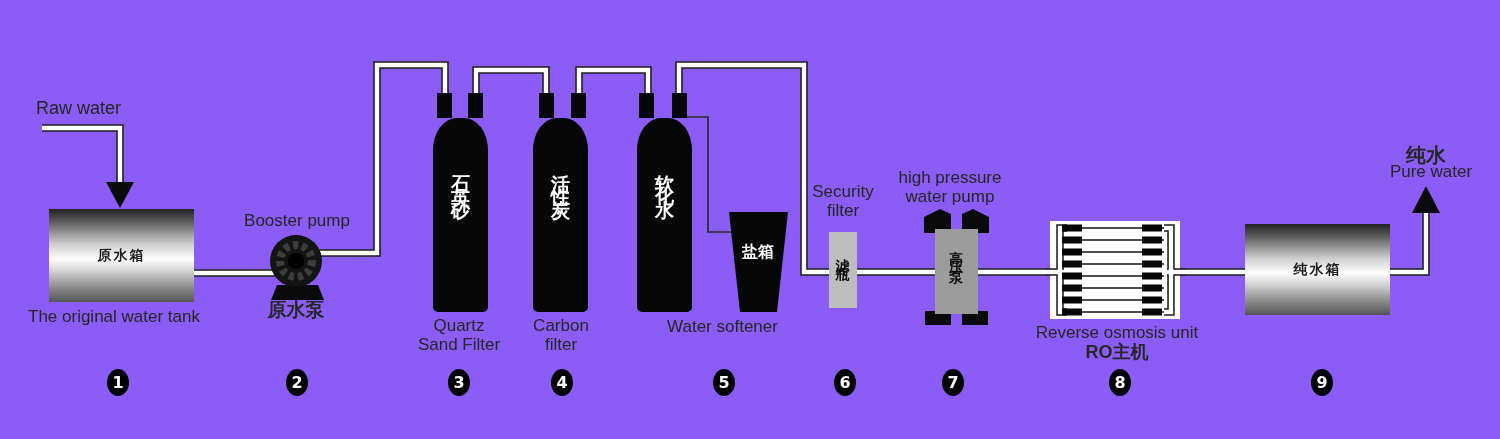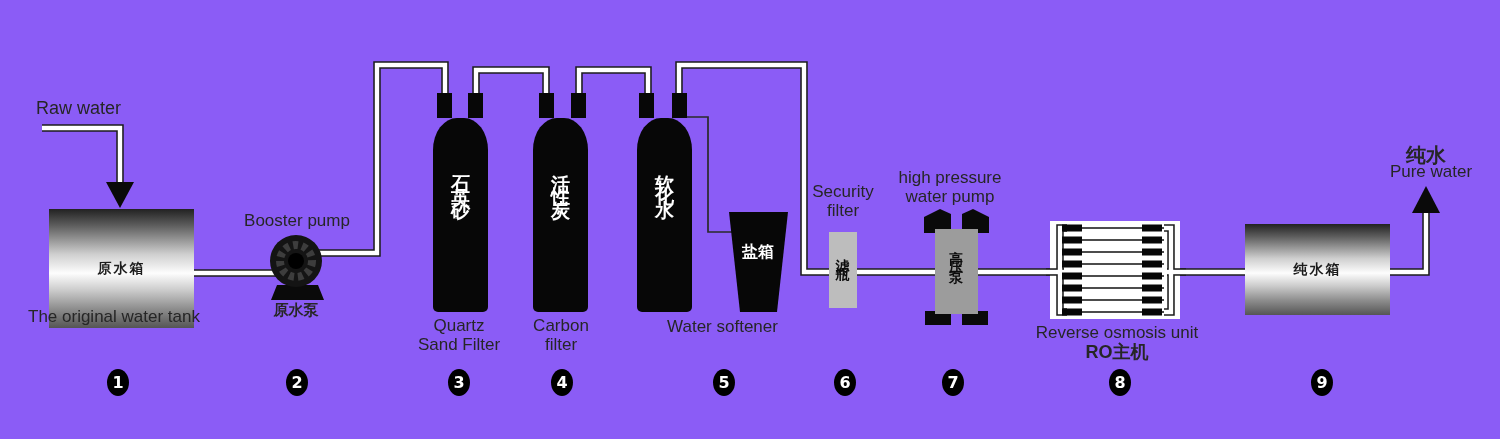--- a/index.html
+++ b/index.html
@@ -119,27 +119,27 @@
     <g fill="#0a0a0a">
       <polygon points="951,233 924,233 924,217 940,209 951,214"></polygon>
       <polygon points="962,233 989,233 989,217 973,209 962,214"></polygon>
       <rect x="925" y="311" width="26" height="14"></rect>
       <rect x="962" y="311" width="26" height="14"></rect>
     </g>
   </svg>
 
   <div class="lbl left" style="left:36px;top:99px;width:110px;font-size:18px;">Raw water</div>
 
-  <div class="tank-grad" style="left:49px;top:209px;width:145px;height:119px;">
+  <div class="tank-grad" style="left:49px;top:209px;width:145px;height:93px;">
     <span class="cn">原水箱</span>
   </div>
   <div class="lbl" style="left:18px;top:307px;width:192px;">The original water tank</div>
 
   <div class="lbl" style="left:236px;top:211px;width:122px;">Booster pump</div>
-  <div class="lbl cnbold" style="left:256px;top:300px;width:80px;font-size:15px;text-align:center;">原水泵</div>
+  <div class="lbl cnbold" style="left:256px;top:300px;width:80px;font-size:19px;text-align:center;">原水泵</div>
 
   <div class="btank" style="left:433px;">
     <span class="vlabel">石英砂</span>
   </div>
   <div class="cap" style="left:437px;"></div>
   <div class="cap" style="left:468px;"></div>
   <div class="lbl" style="left:396px;top:316px;width:126px;">
     <div>Quartz</div>
     <div>Sand Filter</div>
   </div>

